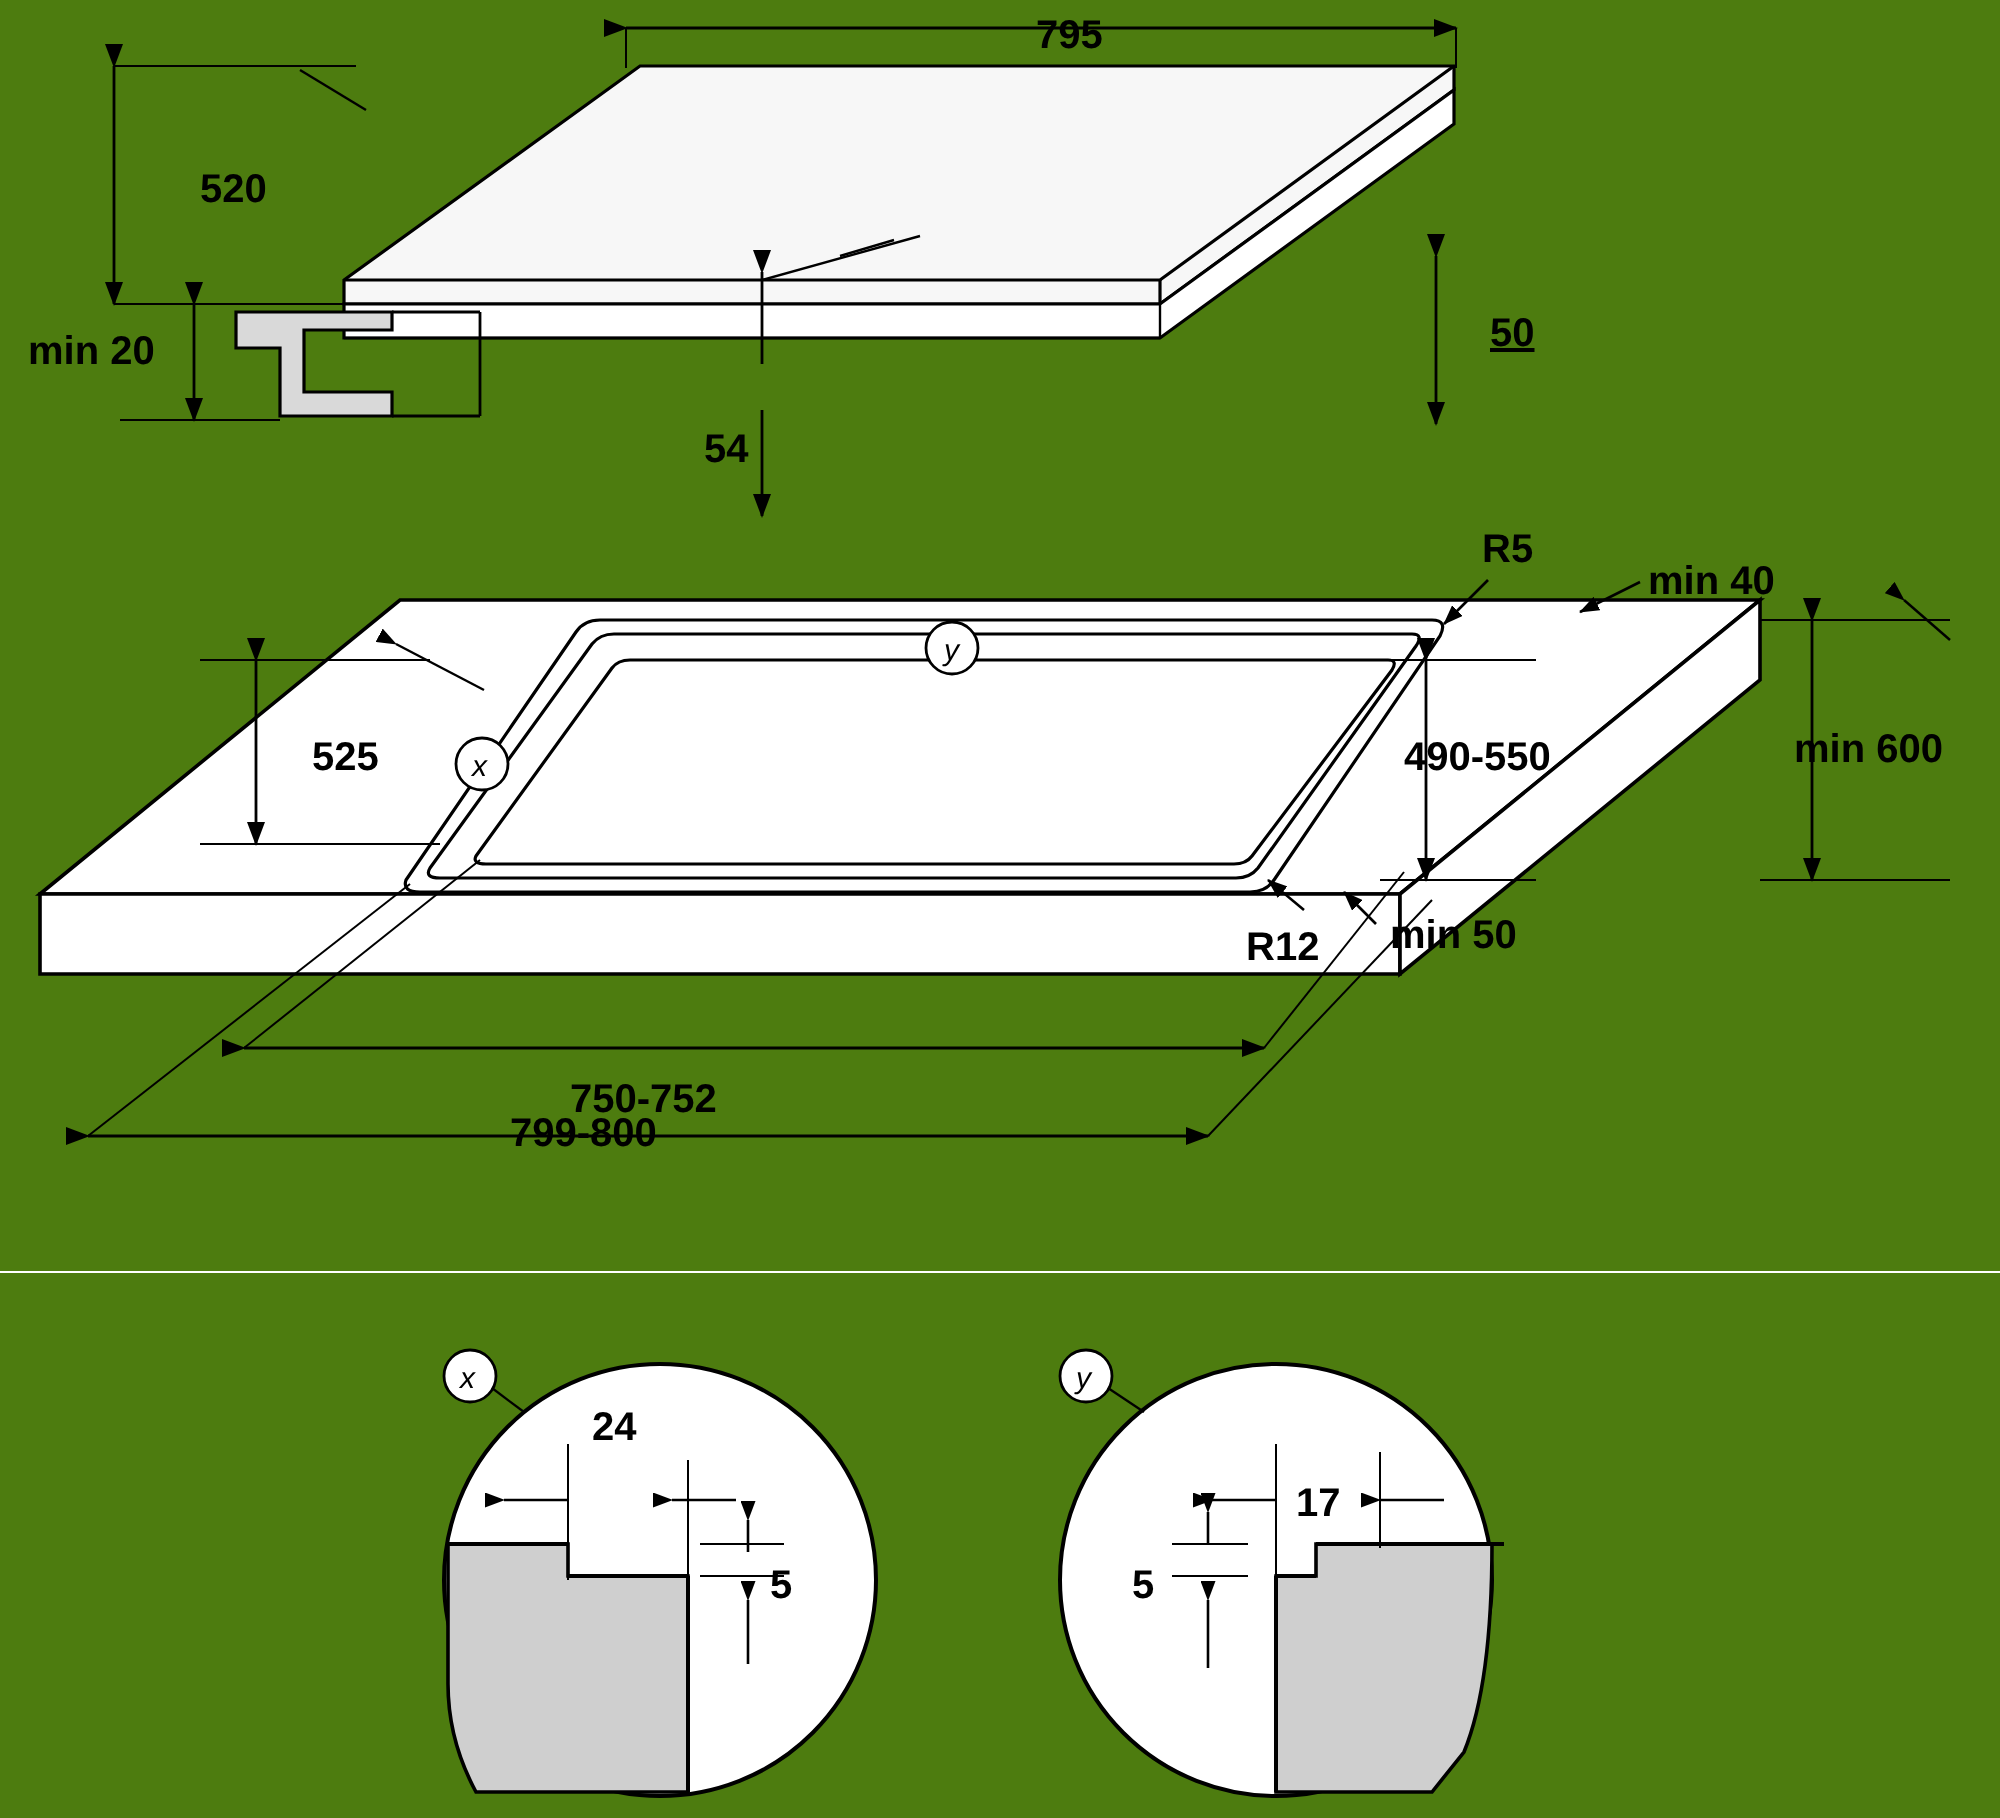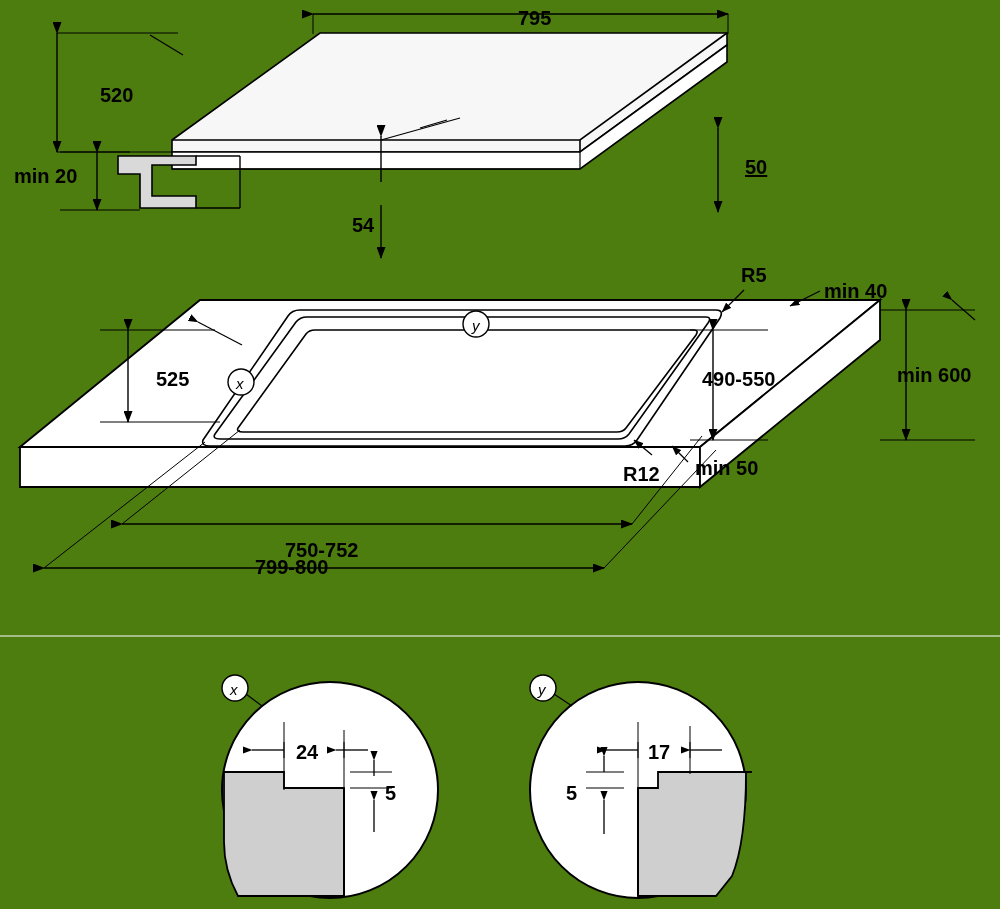--- a/index.html
+++ b/index.html
@@ -211,20 +211,20 @@
   <div class="lbl s20" style="left:623px; top:464px;">R12</div>
   <div class="lbl s20" style="left:695px; top:458px;">min 50</div>
   <div class="lbl s20" style="left:897px; top:365px;">min 600</div>
   <div class="lbl s20" style="left:285px; top:540px;">750-752</div>
   <div class="lbl s20" style="left:255px; top:557px;">799-800</div>
 
   <div class="callout-letter" style="left:236px; top:376px;">x</div>
   <div class="callout-letter" style="left:472px; top:318px;">y</div>
 
   <div class="callout-letter" style="left:230px; top:682px;">x</div>
-  <div class="lbl s20" style="left:296px; top:742px;">24</div>
+  <div class="lbl s20" style="left:296px; top:704px;">24</div>
   <div class="lbl s20" style="left:385px; top:783px;">5</div>
 
   <div class="callout-letter" style="left:538px; top:682px;">y</div>
   <div class="lbl s20" style="left:648px; top:742px;">17</div>
   <div class="lbl s20" style="left:566px; top:783px;">5</div>
 
 </div>
 
 </body></html>

